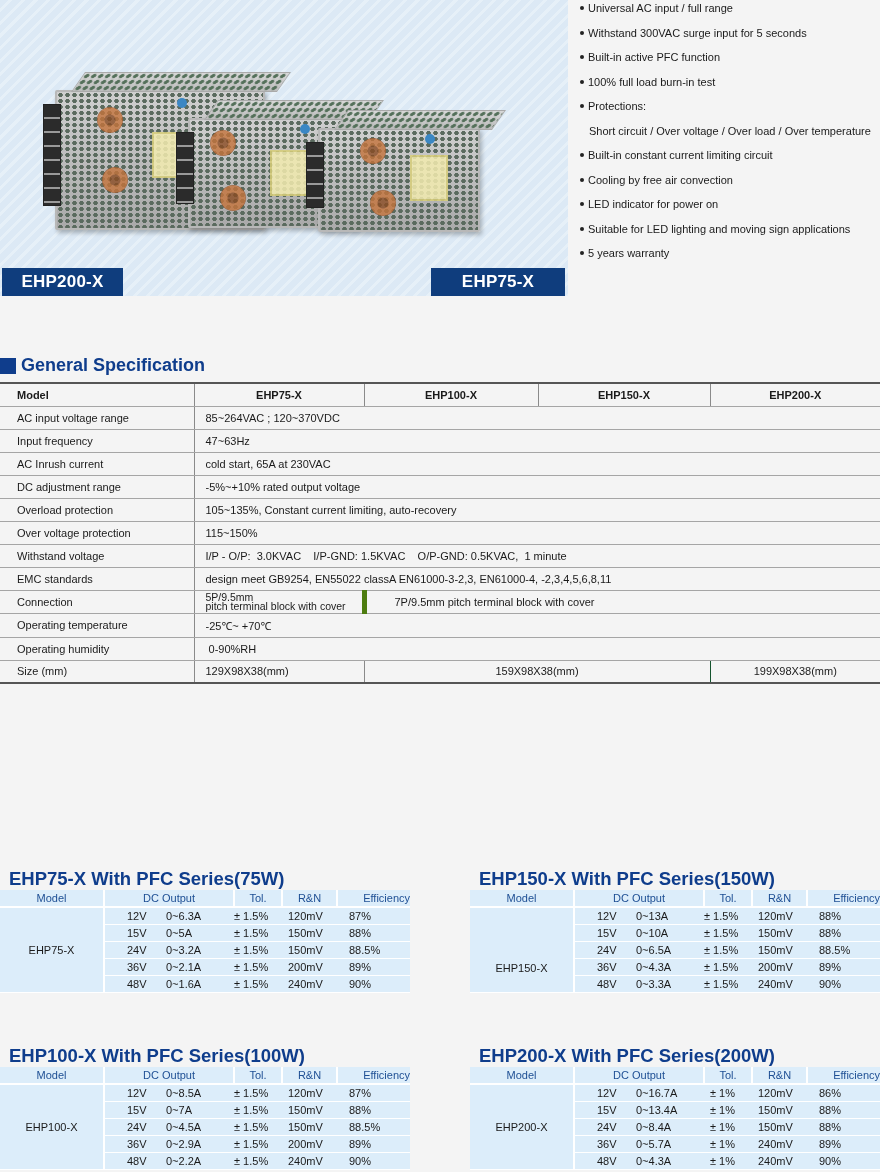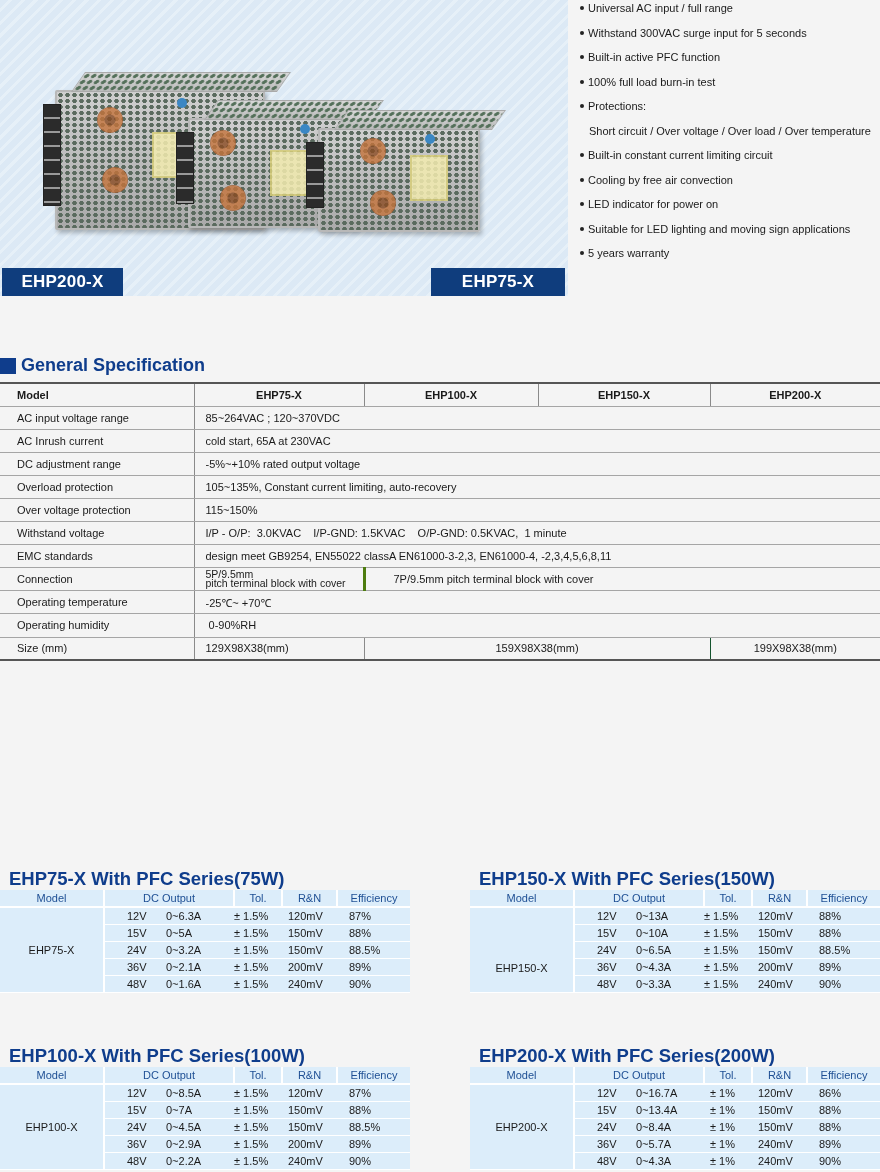--- a/index.html
+++ b/index.html
@@ -86,21 +86,21 @@
     .series { position: absolute; width: 412px; }
     .series .stitle { color: #0f3d8c; font-weight: bold; font-size: 18.5px; height: 22px; line-height: 22px; padding-left: 9px; }
     table.st {
       width: 410px; border-collapse: collapse; font-size: 11px; color: #1a1a1a; table-layout: fixed;
       background: #dcedfa;
     }
     table.st th {
       height: 17px; color: #1e4f94; font-weight: normal; font-size: 11px;
       border-bottom: 2px solid #ffffff; border-right: 2px solid #ffffff; text-align: center;
     }
-    table.st th:last-child { border-right: none; }
+    table.st th:last-child { border-right: none; text-align: right; }
     table.st td { height: 17px; border-bottom: 1px solid #ffffff; text-align: left; padding-left: 0; white-space: nowrap; }
     table.st td.model { text-align: center; border-right: 2px solid #fff; }
   </style>
 </head>
 <body>
 
 <div class="hero">
 
   <div class="psu" style="left:55px;top:90px;width:210px;height:140px;">
     <div class="top"></div>
@@ -168,20 +168,24 @@
     <th class="center" style="border-right:1px solid #8a8a8a">EHP75-X</th>
     <th class="center" style="border-right:1px solid #8a8a8a">EHP100-X</th>
     <th class="center" style="border-right:1px solid #8a8a8a">EHP150-X</th>
     <th class="center">EHP200-X</th>
   </tr>
   <tr>
         <td class="c1">AC input voltage range</td>
         <td class="val" colspan="4">85~264VAC ; 120~370VDC</td>
       </tr>
   <tr>
+        <td class="c1">Input frequency</td>
+        <td class="val" colspan="4">47~63Hz</td>
+      </tr>
+  <tr>
         <td class="c1">AC Inrush current</td>
         <td class="val" colspan="4">cold start, 65A at  230VAC</td>
       </tr>
   <tr>
         <td class="c1">DC adjustment range</td>
         <td class="val" colspan="4">-5%~+10% rated output voltage</td>
       </tr>
   <tr>
         <td class="c1">Overload protection</td>
         <td class="val" colspan="4">105~135%, Constant current limiting, auto-recovery</td>
@@ -193,21 +197,21 @@
   <tr>
         <td class="c1">Withstand voltage</td>
         <td class="val" colspan="4" style="white-space:pre">I/P - O/P:  3.0KVAC    I/P-GND: 1.5KVAC    O/P-GND: 0.5KVAC,  1 minute</td>
       </tr>
   <tr>
         <td class="c1">EMC standards</td>
         <td class="val" colspan="4">design meet GB9254, EN55022 classA  EN61000-3-2,3, EN61000-4, -2,3,4,5,6,8,11</td>
       </tr>
   <tr>
     <td class="c1">Connection</td>
-    <td class="conn5" style="border-right:3px solid #4d7c0f">
+    <td class="conn5" style="border-right:5px solid #4d7c0f">
       <div>5P/9.5mm</div>
       <div>pitch terminal block with cover</div>
     </td>
     <td colspan="3" style="padding-left:28px">7P/9.5mm pitch terminal block with cover</td>
   </tr>
   <tr>
         <td class="c1">Operating temperature</td>
         <td class="val" colspan="4">-25℃~ +70℃</td>
       </tr>
   <tr>

